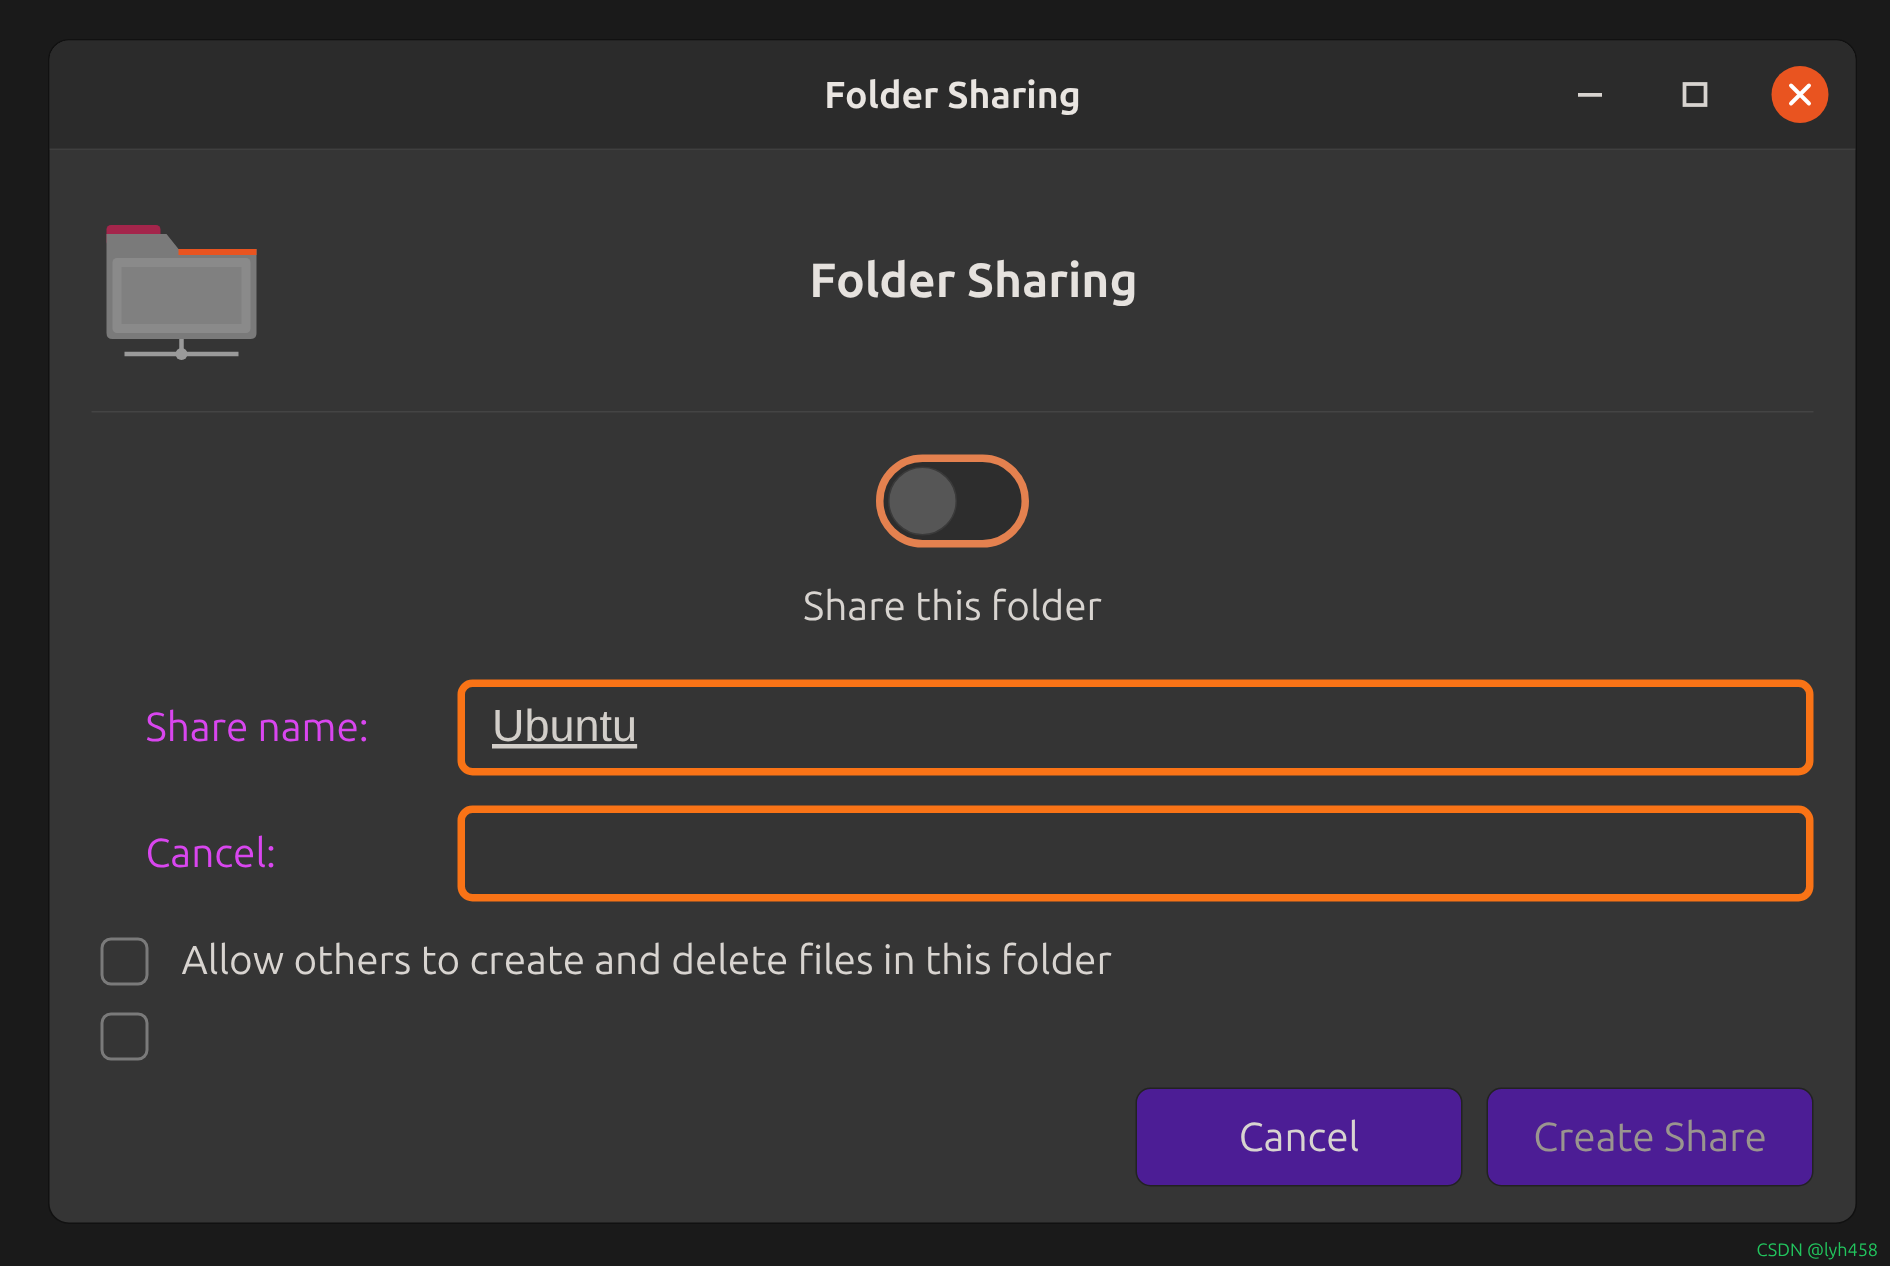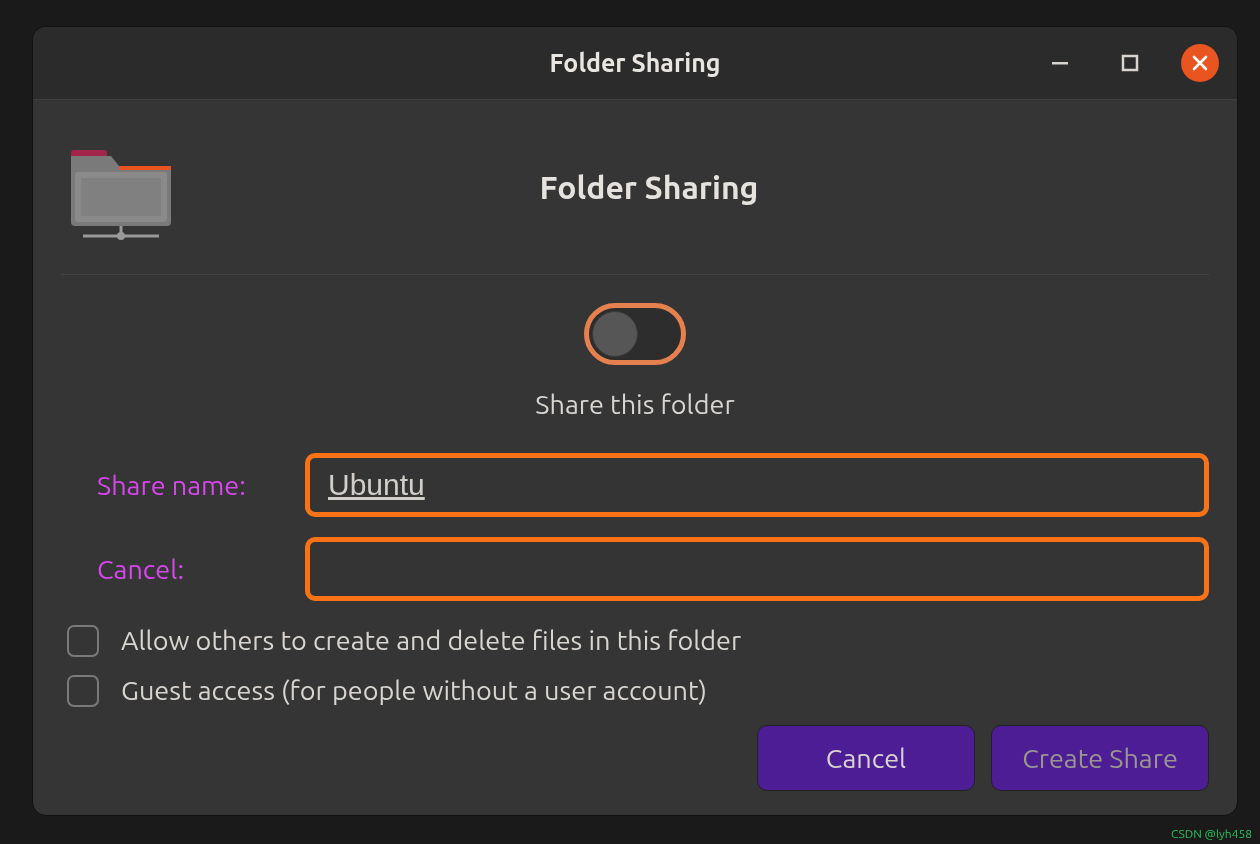--- a/index.html
+++ b/index.html
@@ -233,21 +233,20 @@
       <div class="form-label">Cancel:</div>
       <input class="text-input" type="text" value="" style="">
     </div>
 
     <div class="check-row">
       <div class="checkbox"></div>
       <div class="check-label">Allow others to create and delete files in this folder</div>
     </div>
     <div class="check-row">
       <div class="checkbox"></div>
-      <div class="check-label">Guest access (for people without a user account)</div>
     </div>
 
     <div class="button-row">
       <div class="btn">Cancel</div>
       <div class="btn secondary">Create Share</div>
     </div>
 
   </div>
 </div>
 

